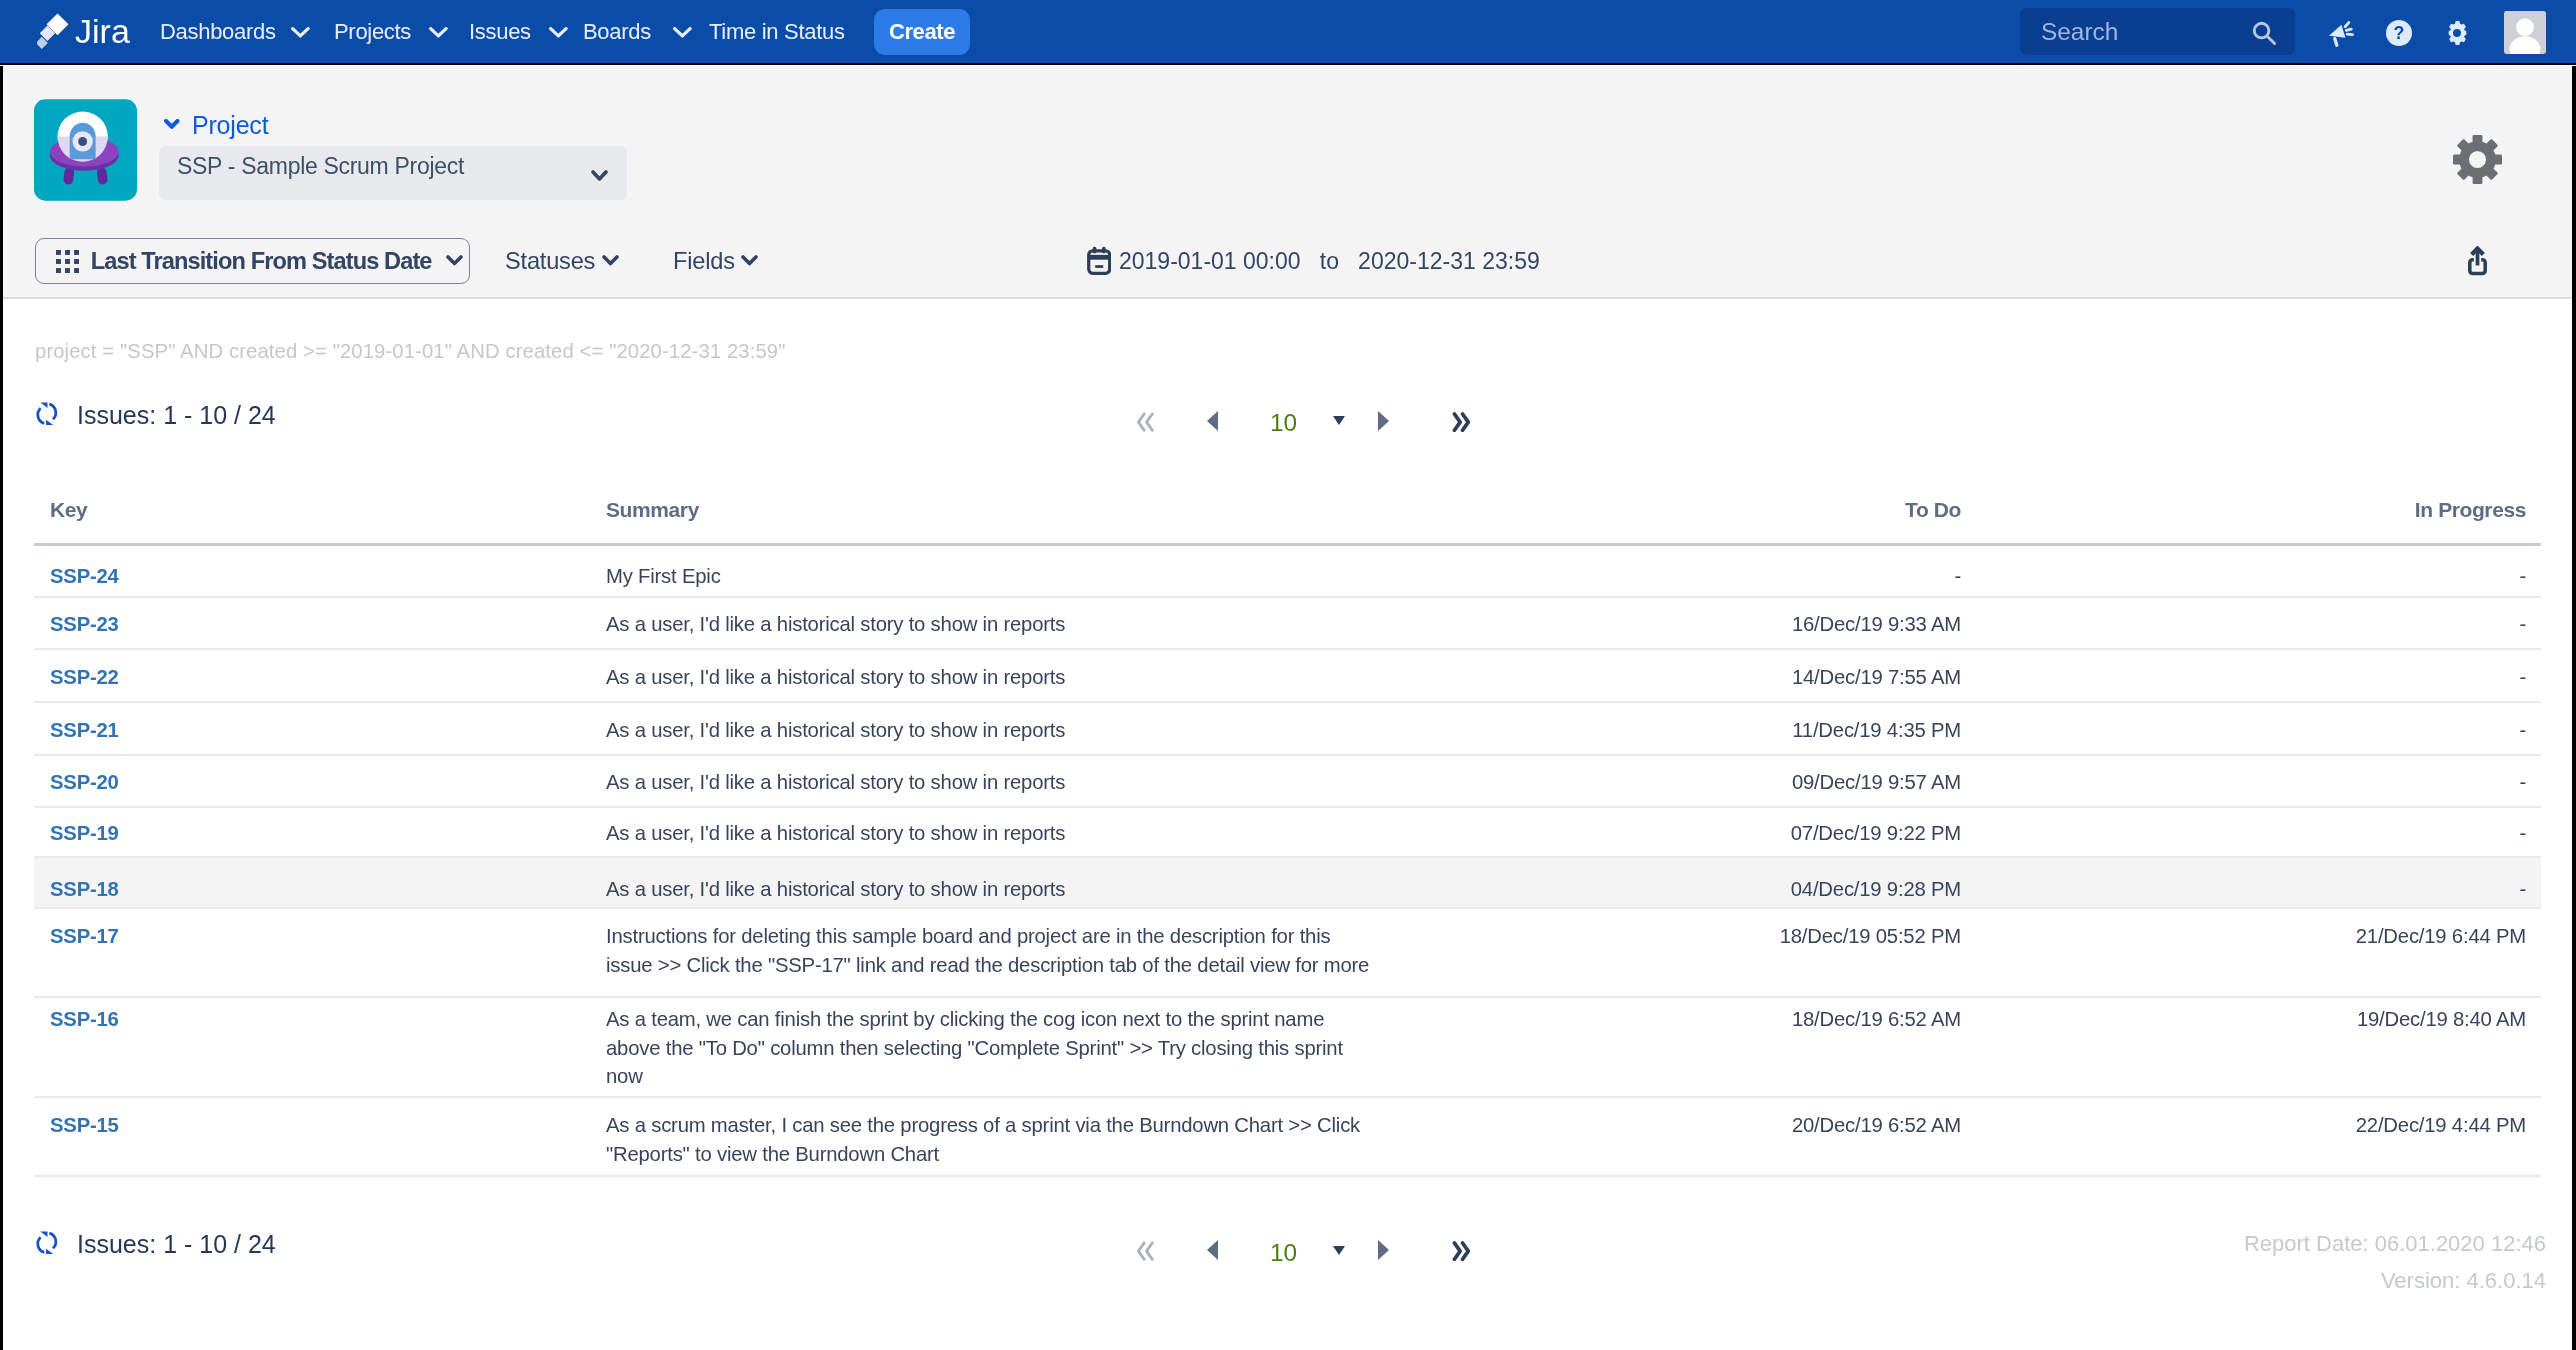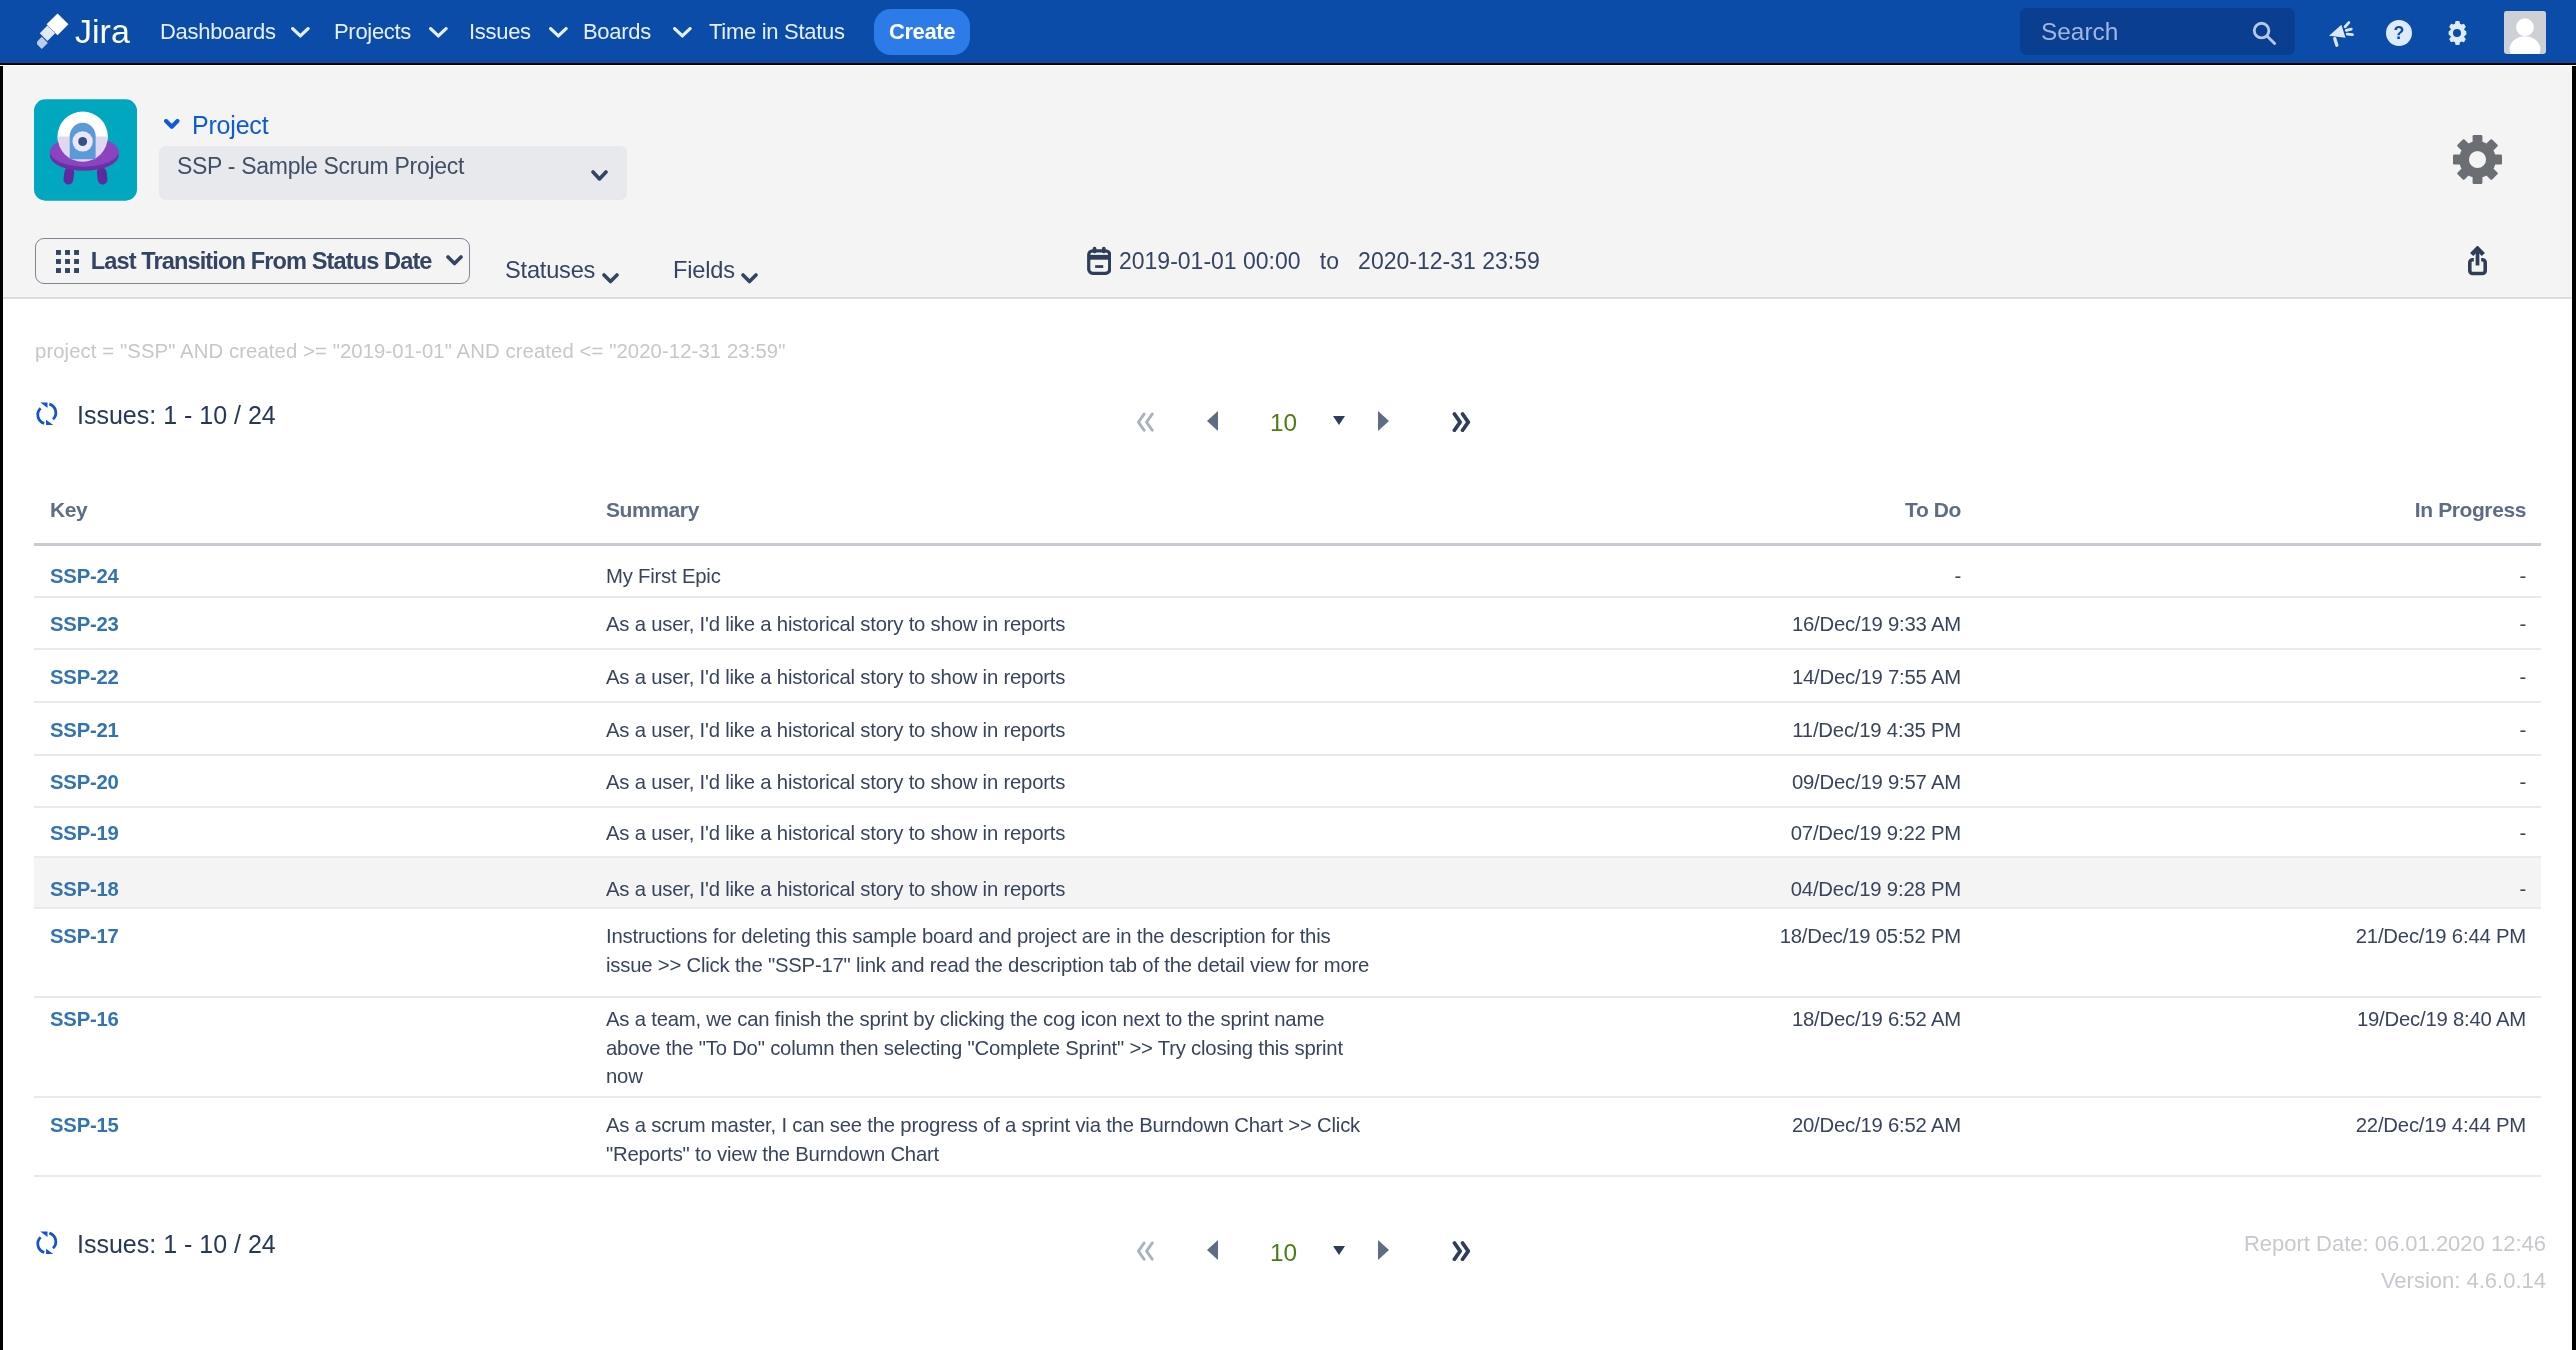--- a/index.html
+++ b/index.html
@@ -1,33 +1,33 @@
 <!DOCTYPE html>
 <html style="font-size:13px"><head>
 <meta charset="utf-8">
 <style>
 * { margin:0; padding:0; box-sizing:border-box; }
 html,body { width:2576px; height:1350px; background:#fff; font-family:"Liberation Sans", sans-serif; overflow:hidden; }
 .abs { position:absolute; }
 
 #nav { position:absolute; left:0; top:0; width:2576px; height:63px; background:#0A4CA8; }
 .navitem { position:absolute; top:0; height:63px; display:flex; align-items:center; color:#E8EFFC; font-size:22px; letter-spacing:-0.3px; }
-#createbtn { position:absolute; left:874px; top:9px; width:96px; height:46px; background:#2C7BE9; border-radius:17px; color:#fff; font-size:22px; font-weight:bold; letter-spacing:-0.4px; display:flex; align-items:center; justify-content:center; }
+#createbtn { position:absolute; left:874px; top:9px; width:96px; height:46px; background:#2C7BE9; border-radius:11px; color:#fff; font-size:22px; font-weight:bold; letter-spacing:-0.4px; display:flex; align-items:center; justify-content:center; }
 #search { position:absolute; left:2020px; top:8.1px; width:275px; height:47px; background:#093E91; border-radius:6.5px; display:flex; align-items:center; color:#A2B7DF; font-size:24.4px; padding-left:21px; }
 #avatarnav { position:absolute; left:2504px; top:10.6px; width:42px; height:43px; background:#CDD1D5; border-radius:2.4px; overflow:hidden; }
 
 #frame-top { position:absolute; left:0; top:63px; width:2576px; height:2.4px; background:#000; }
 #frame-left { position:absolute; left:0; top:66px; width:3.3px; height:1284px; background:#000; }
 #frame-right { position:absolute; left:2572px; top:66px; width:4.1px; height:1284px; background:#000; }
 
 #band { position:absolute; left:3.3px; top:66px; width:2569px; height:233px; background:#F4F4F4; border-bottom:2.4px solid #D9DCE1; }
 #projlabel { position:absolute; left:192px; top:111px; height:28px; display:flex; align-items:center; color:#0E5BD8; font-size:25px; letter-spacing:-0.2px; }
 #projselect { position:absolute; left:159px; top:146px; width:468px; height:54px; background:#E8E9EC; border-radius:6.5px; display:flex; align-items:center; color:#3E4F66; font-size:23px; letter-spacing:-0.3px; padding-left:18px; padding-bottom:13px; }
 #ctlbtn { position:absolute; left:35px; top:238px; width:435px; height:46px; border:1.6px solid #7E8694; border-radius:9px; display:flex; align-items:center; color:#344563; font-size:23.6px; font-weight:bold; letter-spacing:-0.9px; padding-left:20.3px; white-space:nowrap; }
-.ctl { position:absolute; top:238px; height:46px; display:flex; align-items:flex-end; color:#344563; font-size:23.6px; letter-spacing:-0.2px; }
+.ctl { position:absolute; top:238px; height:46px; display:flex; align-items:center; color:#344563; font-size:23.6px; letter-spacing:-0.2px; }
 #dates { position:absolute; left:1119px; top:238px; height:46px; display:flex; align-items:center; color:#344563; font-size:23px; }
 
 #jql { position:absolute; left:35px; top:337px; height:28px; display:flex; align-items:center; color:#C4C7CB; font-size:20.3px; letter-spacing:0.1px; }
 .issuesrow { position:absolute; left:77px; height:33px; display:flex; align-items:center; color:#253858; font-size:25px; }
 .tri-left { position:absolute; width:0; height:0; border-top:10.6px solid transparent; border-bottom:10.6px solid transparent; border-right:11.4px solid #5E6C84; }
 .tri-right{ position:absolute; width:0; height:0; border-top:10.6px solid transparent; border-bottom:10.6px solid transparent; border-left:11.4px solid #5E6C84; }
 .tri-down { position:absolute; width:0; height:0; border-left:6.5px solid transparent; border-right:6.5px solid transparent; border-top:9.8px solid #2E3E58; }
 .pg-num { position:absolute; color:#4d7c0f; font-size:24.4px; }
 
 .th { position:absolute; color:#5E6C84; font-size:21px; font-weight:bold; letter-spacing:-0.4px; }

